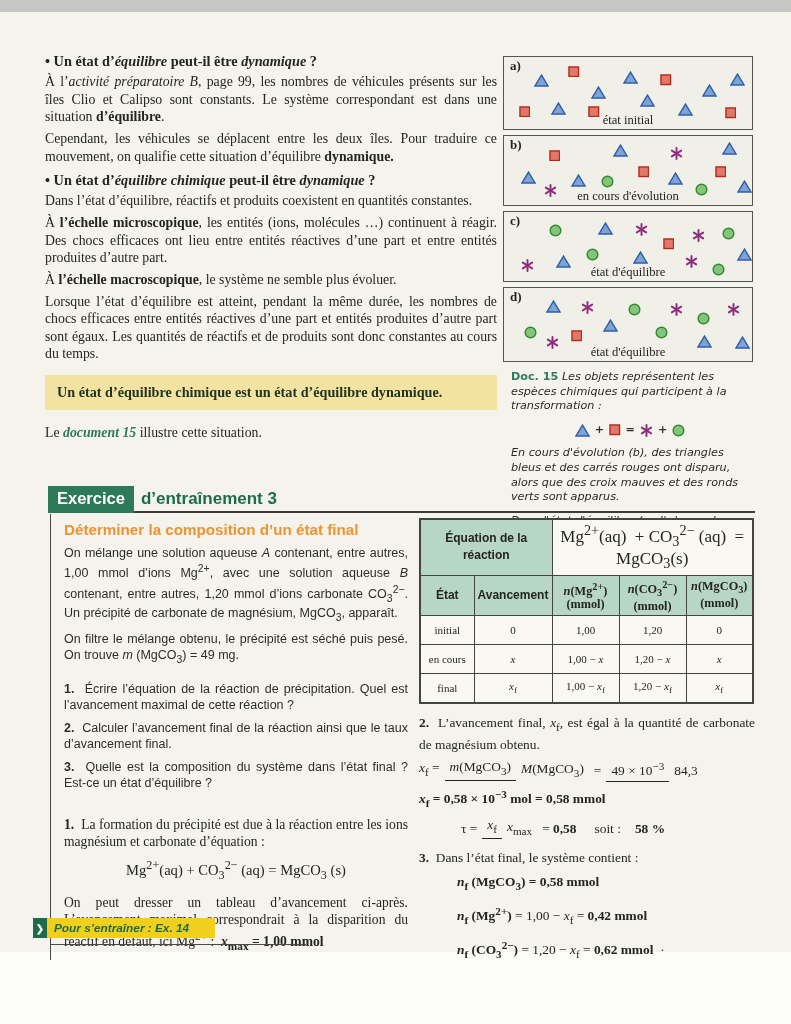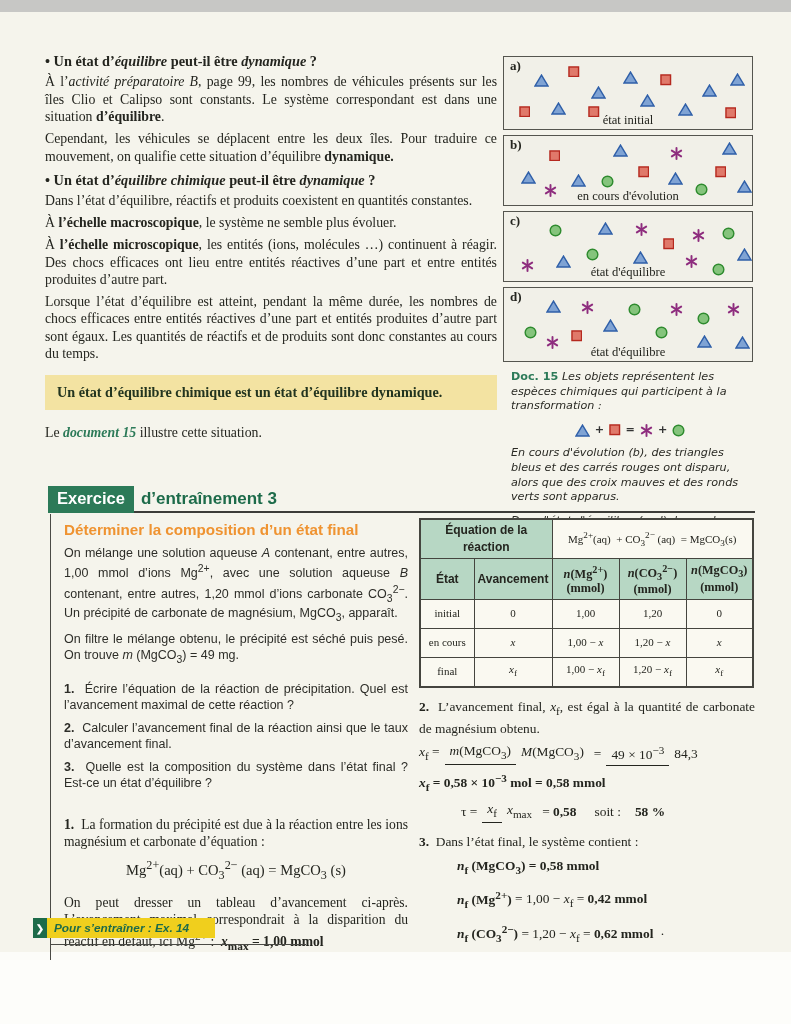--- a/index.html
+++ b/index.html
@@ -48,21 +48,21 @@
   .train-chevron{background:#1d6b4a;color:#fff;font-family:"Liberation Sans",sans-serif;font-size:10px;font-weight:bold;display:flex;align-items:center;justify-content:center;width:14px;}
   .train-label{background:#f0cf1d;color:#1d6b4a;font-family:"Liberation Sans",sans-serif;font-weight:bold;font-style:italic;font-size:11.8px;padding:3px 26px 3px 7px;white-space:nowrap;}
 
   
   .ex-right{position:absolute;left:419px;top:518px;width:336px;font-family:"Liberation Serif",serif;font-size:13.4px;line-height:17.2px;color:#24251f;}
   table.avancement{border-collapse:collapse;width:335px;table-layout:fixed;border:2px solid #45453f;}
   table.avancement td{border:1.3px solid #45453f;text-align:center;padding:2px 2px;background:#faf9f1;}
   td.th-green{background:#b7d7c4 !important;}
   .th-sans{font-family:"Liberation Sans",sans-serif;font-weight:bold;font-size:12px;}
   .th-formula{font-weight:bold;font-size:12.3px;line-height:13.5px;margin-top:7px;}
-  .eq-cell{font-size:11px;}
+  .eq-cell{font-size:17px;}
   .body-cell{font-size:11px;}
   .ex-right .ans-p{margin:10px 0 3px 0;text-align:justify;}
   .math-row{display:flex;align-items:center;margin:5px 0 4px 0;}
   .frac{display:inline-flex;align-items:center;margin:0 5px;line-height:16px;}
   .frac .num{padding:0 5px 1px 5px;border-bottom:1.3px solid #24251f;}
   .frac .den{padding:1px 5px 0 5px;}
   .bold-line{font-weight:bold;margin:4px 0;}
   .indent1{margin-left:38px;line-height:25px;}
   .tau-row{margin-left:42px;}
   .tau-row .soit{margin-left:18px;}
@@ -81,22 +81,22 @@
 <div class="page">
   <div class="scan-strip"></div>
   <div class="bottom-white"></div>
 
   <div class="course-col">
     <p class="bullet-head">• <b>Un état d’<i>équilibre</i> peut-il être <i>dynamique</i> ?</b></p>
     <p>À l’<i>activité préparatoire B</i>, page 99, les nombres de véhicules présents sur les îles Clio et Calipso sont constants. Le système correspondant est dans une situation <b>d’équilibre</b>.</p>
     <p>Cependant, les véhicules se déplacent entre les deux îles. Pour traduire ce mouvement, on qualifie cette situation d’équilibre <b>dynamique.</b></p>
     <p class="bullet-head">• <b>Un état d’<i>équilibre chimique</i> peut-il être <i>dynamique</i> ?</b></p>
     <p>Dans l’état d’équilibre, réactifs et produits coexistent en quantités constantes.</p>
+    <p>À <b>l’échelle microscopique</b>, les entités (ions, molécules …) continuent à réagir. Des chocs efficaces ont lieu entre entités réactives d’une part et entre entités produites d’autre part.</p>
     <p>À <b>l’échelle macroscopique</b>, le système ne semble plus évoluer.</p>
-    <p>À <b>l’échelle microscopique</b>, les entités (ions, molécules …) continuent à réagir. Des chocs efficaces ont lieu entre entités réactives d’une part et entre entités produites d’autre part.</p>
     <p>Lorsque l’état d’équilibre est atteint, pendant la même durée, les nombres de chocs efficaces entre entités réactives d’une part et entités produites d’autre part sont égaux. Les quantités de réactifs et de produits sont donc constantes au cours du temps.</p>
     <div class="highlight">Un état d’équilibre chimique est un état d’équilibre dynamique.</div>
     <p><span>Le </span><span class="doc-ref">document 15</span><span> illustre cette situation.</span></p>
   </div>
 
   <div class="panel" style="top:56px;height:74px;">
     <span class="panel-label">a)</span>
     <div class="panel-shapes">
         <span class="shape" style="left: 12%; top: 24%;"><svg width="15" height="13" viewBox="0 0 20 18">
             <polygon points="10,1.5 19,16.5 1,16.5" fill="#7fa3d4" stroke="#2f5fa8" stroke-width="2"></polygon>

